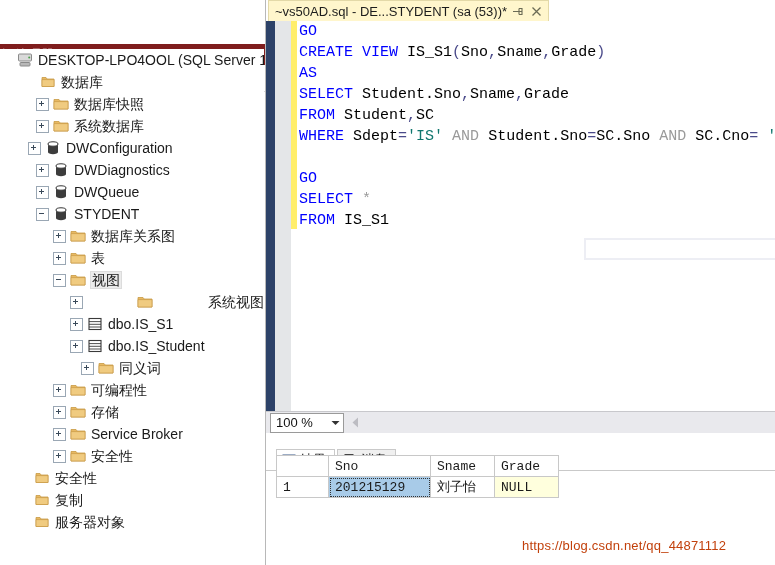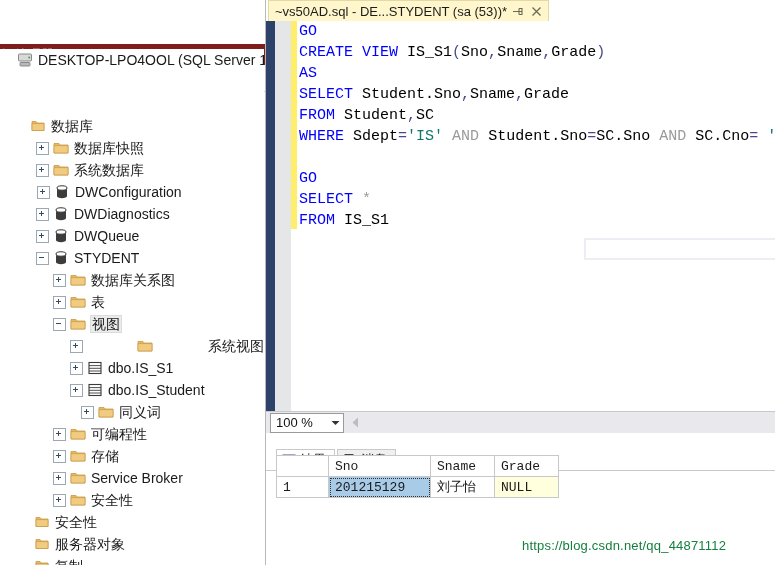--- a/index.html
+++ b/index.html
@@ -266,21 +266,21 @@
   .col-rn { width: 52px; }
   .col-sno { width: 102px; }
   .col-sname { width: 64px; }
   .col-grade { width: 64px; }
   .cjk { font-family: "DejaVu Sans", "Liberation Sans", sans-serif; }
 
   #watermark {
     position: absolute;
     left: 522px; top: 538px;
     font-size: 13px;
-    color: #15803d;
+    color: #c2410c;
     white-space: nowrap;
     letter-spacing: 0.2px;
   }
 </style>
 </head>
 <body>
 
 <div id="root">
 
   <div id="explorer-panel">
@@ -350,21 +350,21 @@
           <span class="expander-spacer"></span>
           <span>
             <svg class="ic" width="16" height="16" viewBox="0 0 16 16">
               <rect x="1.5" y="2" width="13" height="7" rx="1" fill="#d9d9d9" stroke="#8a8a8a"></rect>
               <rect x="3" y="10.5" width="10" height="3.5" rx="0.8" fill="#b8b8b8" stroke="#8a8a8a"></rect>
               <circle cx="12.2" cy="5.5" r="1" fill="#4a9e4a"></circle>
             </svg>
           </span>
           <span class="node-label">DESKTOP-LPO4OOL (SQL Server 14.0</span>
         </div>
-        <div class="tree-row" style="padding-left: 15px; margin-top: 44px;">
+        <div class="tree-row" style="padding-left: 25px;">
           <span class="expander-spacer"></span>
           <span>
             <svg class="ic" width="16" height="16" viewBox="0 0 16 16">
               <path d="M2 3.5 H6 L7 5 H14 V12.5 H2 Z" fill="#e8b963" stroke="#c89a45" stroke-width="0.8"></path>
               <path d="M2 5.6 H14 V12.5 H2 Z" fill="#f0cb80" stroke="#c89a45" stroke-width="0.7"></path>
             </svg>
           </span>
           <span class="node-label">数据库</span>
         </div>
         <div class="tree-row" style="padding-left: 36px;">
@@ -380,21 +380,21 @@
         <div class="tree-row" style="padding-left: 36px;">
           <span class="expander plus"></span>
           <span>
             <svg class="ic" width="16" height="16" viewBox="0 0 16 16">
               <path d="M1 3.5 H6 L7.3 5 H15 V13 H1 Z" fill="#e8b963" stroke="#c89a45" stroke-width="0.8"></path>
               <path d="M1 5.6 H15 V13 H1 Z" fill="#f0cb80" stroke="#c89a45" stroke-width="0.7"></path>
             </svg>
           </span>
           <span class="node-label">系统数据库</span>
         </div>
-        <div class="tree-row" style="padding-left: 37px;">
+        <div class="tree-row" style="padding-left: 28px;">
           <span class="expander plus"></span>
           <span>
             <svg class="ic" width="16" height="16" viewBox="0 0 16 16">
               <path d="M3 4 C3 2.6 5.2 1.8 8 1.8 C10.8 1.8 13 2.6 13 4 V12 C13 13.4 10.8 14.2 8 14.2 C5.2 14.2 3 13.4 3 12 Z" fill="#3c3c3c"></path>
               <ellipse cx="8" cy="4" rx="5" ry="2.2" fill="#ffffff" stroke="#3c3c3c" stroke-width="1"></ellipse>
             </svg>
           </span>
           <span class="node-label">DWConfiguration</span>
         </div>
         <div class="tree-row" style="padding-left: 36px;">
@@ -548,31 +548,31 @@
           <span class="node-label">安全性</span>
         </div>
         <div class="tree-row" style="padding-left: 19px;">
           <span class="expander-spacer"></span>
           <span>
             <svg class="ic" width="16" height="16" viewBox="0 0 16 16">
               <path d="M2 3.5 H6 L7 5 H14 V12.5 H2 Z" fill="#e8b963" stroke="#c89a45" stroke-width="0.8"></path>
               <path d="M2 5.6 H14 V12.5 H2 Z" fill="#f0cb80" stroke="#c89a45" stroke-width="0.7"></path>
             </svg>
           </span>
-          <span class="node-label">服务器对象</span>
+          <span class="node-label">复制</span>
         </div>
         <div class="tree-row" style="padding-left: 19px;">
           <span class="expander-spacer"></span>
           <span>
             <svg class="ic" width="16" height="16" viewBox="0 0 16 16">
               <path d="M2 3.5 H6 L7 5 H14 V12.5 H2 Z" fill="#e8b963" stroke="#c89a45" stroke-width="0.8"></path>
               <path d="M2 5.6 H14 V12.5 H2 Z" fill="#f0cb80" stroke="#c89a45" stroke-width="0.7"></path>
             </svg>
           </span>
-          <span class="node-label">复制</span>
+          <span class="node-label">服务器对象</span>
         </div>
       </div>
   </div>
 
   <div id="editor-area">
 
     <div id="tab-strip">
       <div id="doc-tab">
         <span>~vs50AD.sql - DE...STYDENT (sa (53))*</span>
         <span class="tab-btn">

